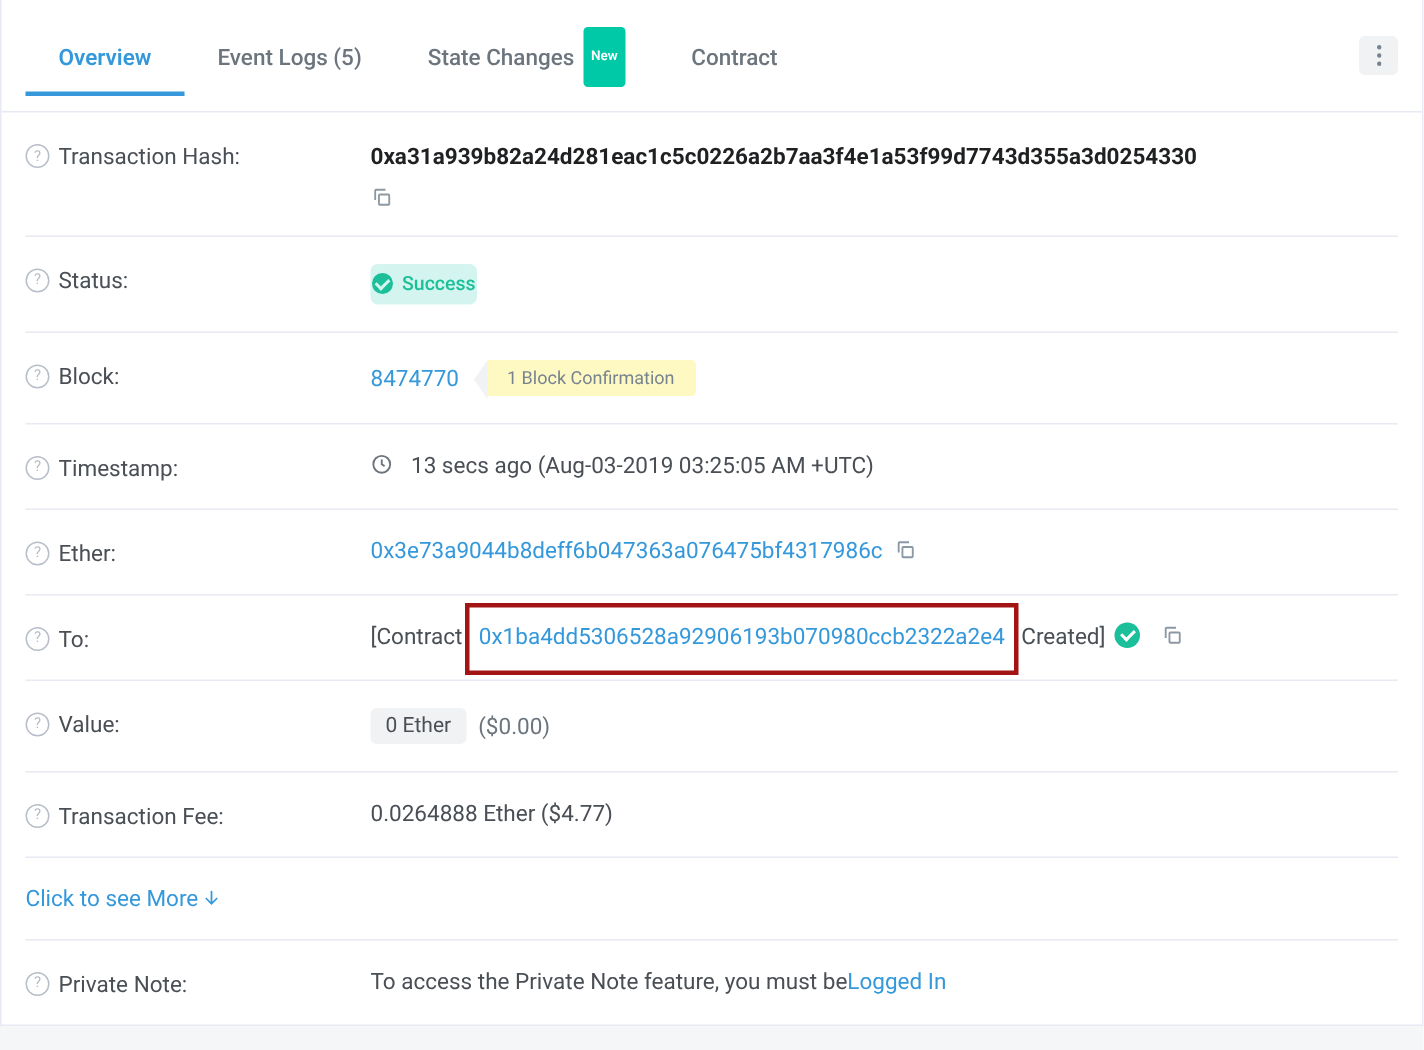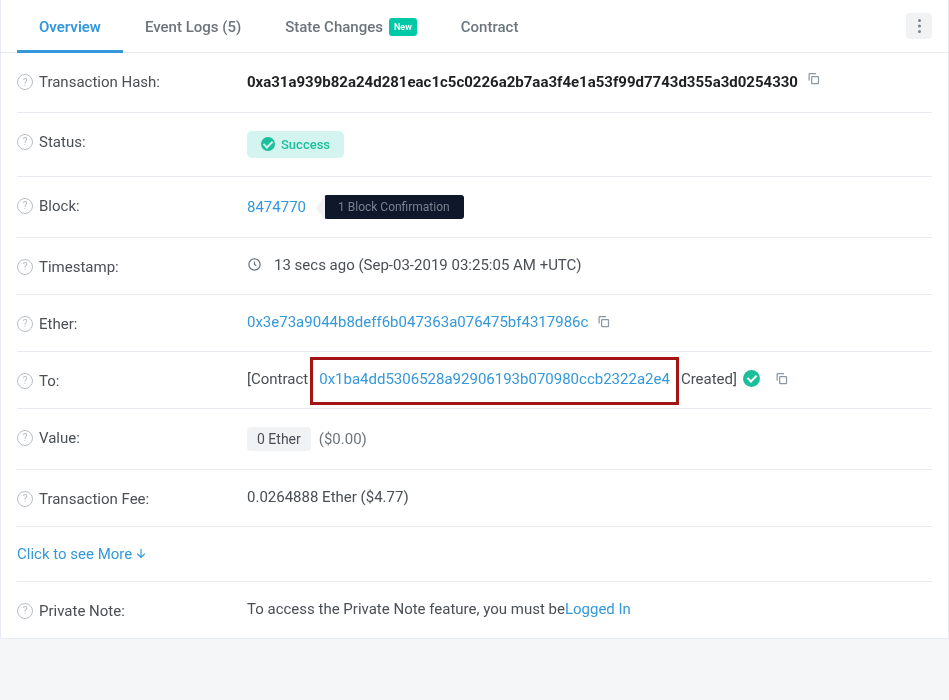--- a/index.html
+++ b/index.html
@@ -49,21 +49,21 @@
     right: 0;
     bottom: -1px;
     height: 3px;
     background: #3498db;
   }
   .badge-new {
     background: #00c9a7;
     color: #fff;
     font-size: 9px;
     font-weight: 600;
-    padding: 4px 5px;
+    padding: 15px 5px;
     border-radius: 3px;
     text-transform: none;
   }
   .kebab {
     margin-left: auto;
     width: 26px;
     height: 26px;
     background: #f1f2f4;
     border-radius: 4px;
     display: flex;
@@ -131,21 +131,21 @@
     cursor: pointer;
     display: inline-flex;
   }
   .copy-icon svg {
     width: 15px;
     height: 15px;
   }
   .status-badge {
     background: #d4f5ef;
     color: #1bbf99;
-    padding: 6px 14px;
+    padding: 6px 1px;
     border-radius: 5px;
     font-size: 13px;
     font-weight: 500;
     display: inline-flex;
     align-items: center;
     gap: 6px;
   }
   .status-badge .check {
     width: 14px;
     height: 14px;
@@ -162,21 +162,21 @@
     border: solid #d4f5ef;
     border-width: 0 2px 2px 0;
     transform: rotate(45deg);
     margin-top: -2px;
   }
   .link {
     color: #3498db;
     cursor: pointer;
   }
   .block-conf {
-    background: #0f172a;
+    background: #fef9c3;
     color: #77838f;
     padding: 5px 14px;
     border-radius: 3px;
     font-size: 12px;
     margin-left: 10px;
     position: relative;
   }
   .block-conf::before {
     content: "";
     position: absolute;
@@ -247,20 +247,21 @@
     width: 14px;
     height: 14px;
     stroke: #3498db;
   }
   .to-wrap {
     display: inline;
     position: relative;
   }
   .hash-wrap {
     display: flex;
+    flex-direction: column;
     gap: 8px;
     align-items: flex-start;
   }
 </style>
 </head>
 <body>
 
 <div class="container">
 
   <div class="tabs">
@@ -327,21 +328,21 @@
         <span class="help-icon">?</span>
         <span>Timestamp:</span>
       </div>
       <div class="value-col">
         <span class="clock-icon">
           <svg viewBox="0 0 24 24" fill="none" stroke-width="2">
               <circle cx="12" cy="12" r="9"></circle>
               <path d="M12 7v5l3 2"></path>
             </svg>
         </span>
-        <span>13 secs ago (Sep-03-2019 03:25:05 AM +UTC)</span>
+        <span>13 secs ago (Aug-03-2019 03:25:05 AM +UTC)</span>
       </div>
     </div>
 
     <div class="row">
       <div class="label-col">
         <span class="help-icon">?</span>
         <span>Ether:</span>
       </div>
       <div class="value-col">
         <span class="link">0x3e73a9044b8deff6b047363a076475bf4317986c</span>

